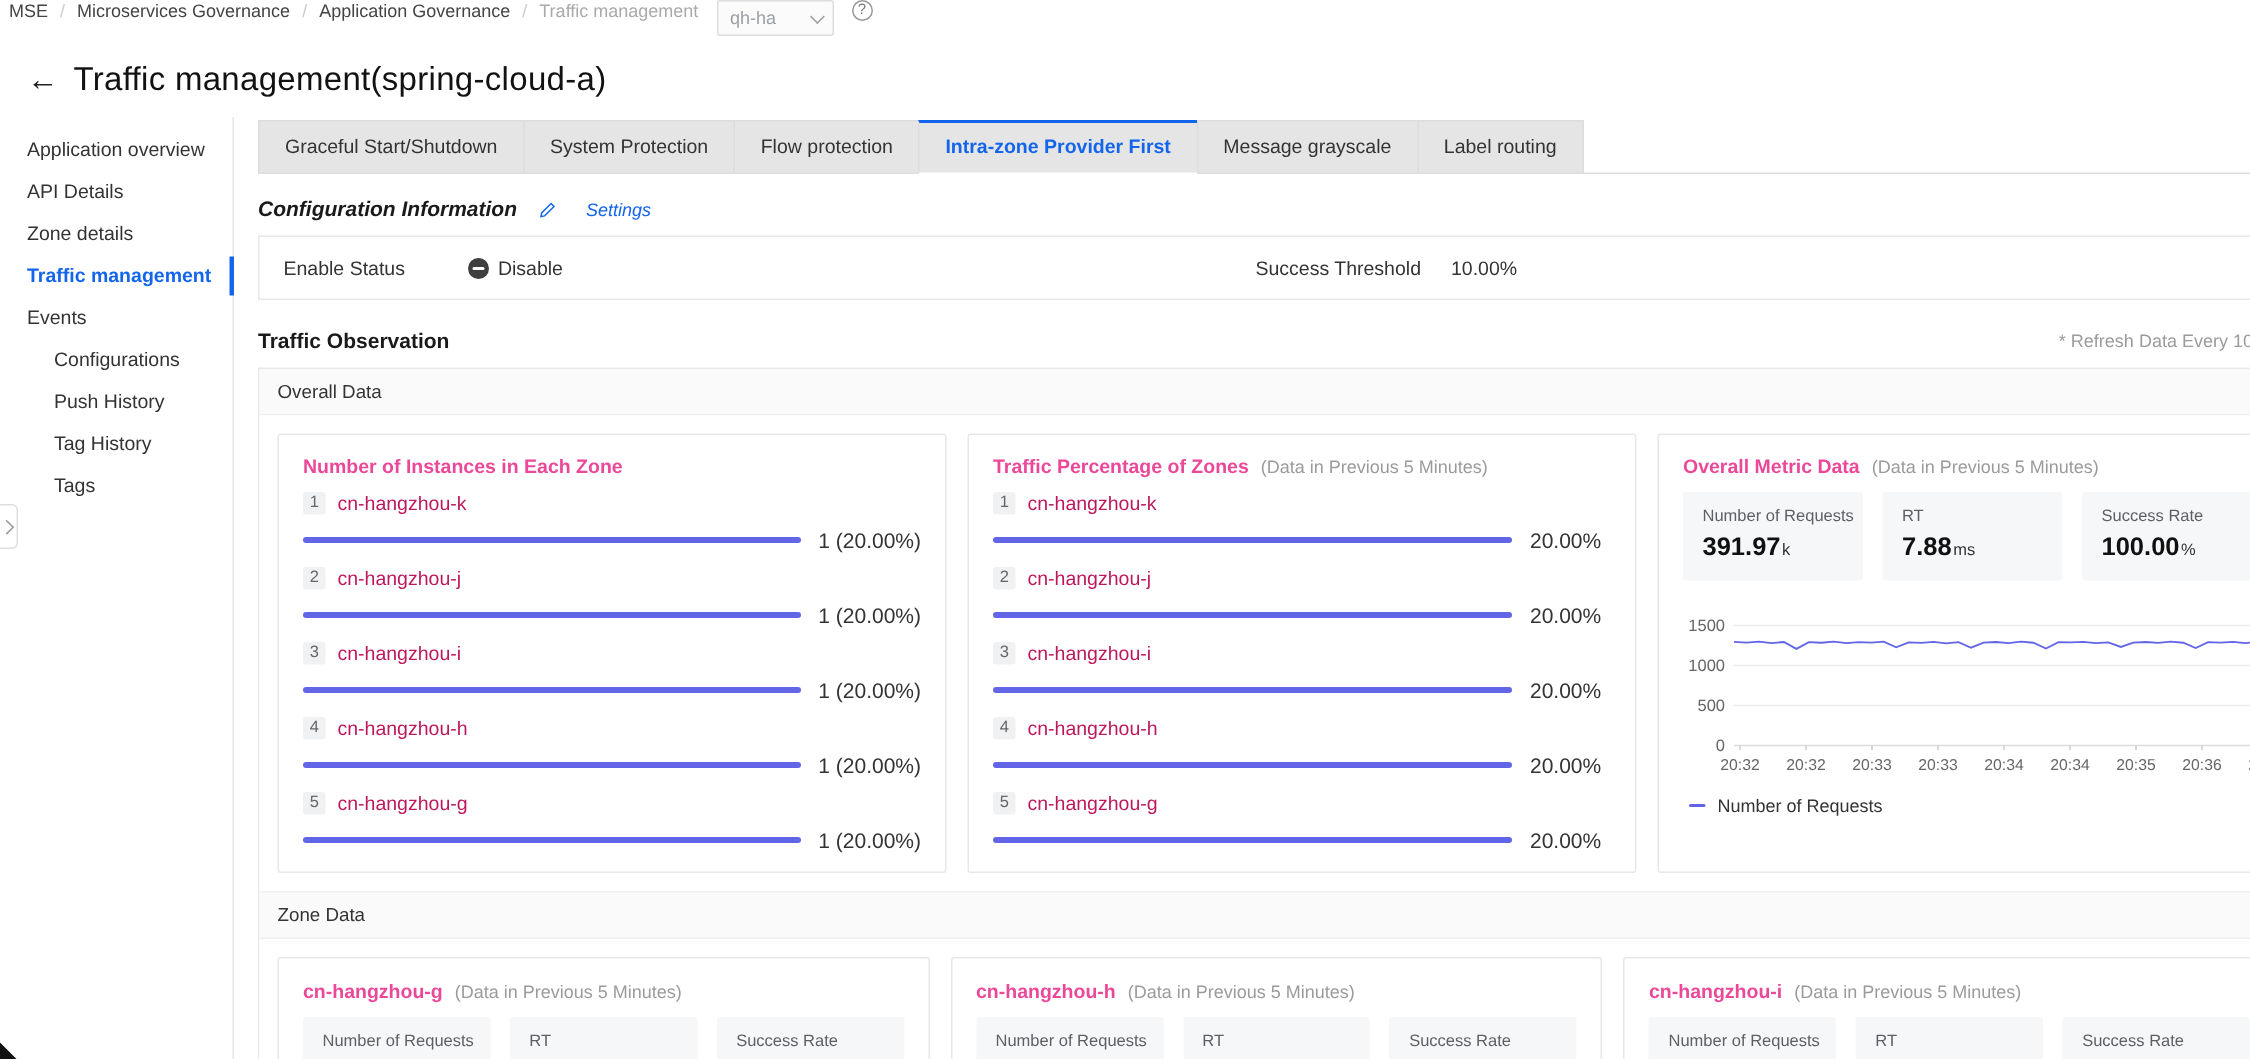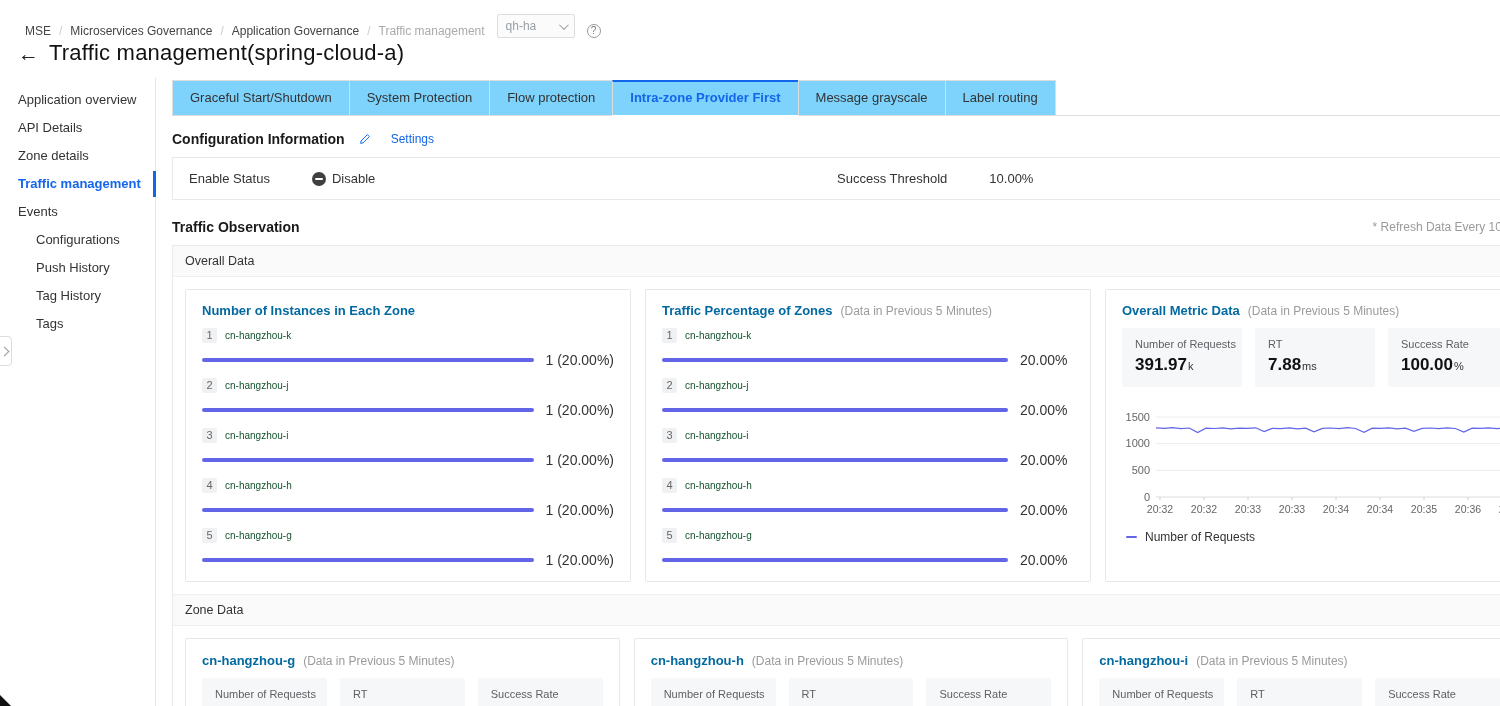--- a/index.html
+++ b/index.html
@@ -3,21 +3,21 @@
 <meta charset="utf-8">
 <style>
   * { box-sizing: border-box; margin: 0; padding: 0; }
   html,body { width:1500px; height:706px; }
   body {
     font-family: "Liberation Sans", sans-serif;
     background:#fff; color:#333; overflow:hidden; position:relative;
     font-size:13px;
   }
   
-  .topbar { height:38px; display:flex; align-items:flex-end; padding-left:25px; font-size:12px; }
+  .topbar { height:38px; display:flex; align-items:flex-start; padding-left:6px; font-size:12px; }
   .crumb { color:#444; cursor:pointer; }
   .crumb.current { color:#aaa; cursor:default; }
   .crumb-sep { color:#ccc; margin:0 8px; }
   .env-select { margin-left:12px; width:78px; height:24px; border:1px solid #ddd; border-radius:2px;
     background:#fbfbfb; display:flex; align-items:center; justify-content:space-between;
     padding:0 8px; color:#9aa0a6; cursor:pointer; }
   .chev-down { width:7px; height:7px; border-right:1.2px solid #9aa0a6; border-bottom:1.2px solid #9aa0a6;
     transform:rotate(45deg) translateY(-2px); }
   .help-icon { margin-left:12px; width:14px; height:14px; border:1px solid #9a9a9a; border-radius:50%;
     color:#7a7a7a; font-size:10px; line-height:12px; text-align:center; cursor:pointer; }
@@ -39,49 +39,49 @@
   .side-expander { position:absolute; left:-10px; top:258px; width:22px; height:30px; border:1px solid #ddd;
     border-radius:4px; background:#fff; display:flex; align-items:center; justify-content:flex-end; padding-right:3px;
     color:#999; cursor:pointer; z-index:5; }
   .chev-right { width:7px; height:7px; border-right:1.2px solid #999; border-top:1.2px solid #999; transform:rotate(45deg); }
   .corner-wedge { position:absolute; left:0; bottom:0; width:0; height:0;
     border-bottom:11px solid #111; border-right:11px solid transparent; }
   
   .main { flex:1; min-width:0; padding-left:16px; position:relative; }
   .tabs { display:flex; border-bottom:1px solid #ddd; margin-top:2px; }
   .tab { border:1px solid #ddd; border-bottom:1px solid #ddd; margin-right:-1px; margin-bottom:-1px;
-    background:#7dd3fc; padding:9px 17px 10px; font-size:13px; color:#333; cursor:pointer; white-space:nowrap; }
+    background:#e5e5e5; padding:9px 17px 10px; font-size:13px; color:#333; cursor:pointer; white-space:nowrap; }
   .tab.active { border-top:2px solid #1366ec; border-bottom:1px solid #fff; padding-top:8px;
     color:#1366ec; font-weight:700; }
-  .sec-head { display:flex; align-items:center; margin:15px 0 10px; }
+  .sec-head { display:flex; align-items:flex-end; margin:15px 0 10px;font-style:italic; }
   .sec-title { font-size:14px; font-weight:700; color:#1a1a1a; }
   .settings-link { margin-left:14px; color:#1366ec; font-size:12px; display:flex; align-items:center; gap:20px; cursor:pointer; }
   .cfg-box { border:1px solid #e8e8e8; height:43px; display:flex; align-items:center; padding:0 16px; margin-right:-2px; }
   .cfg-col { width:50%; display:flex; align-items:center; }
   .cfg-label { color:#333; }
   .status-wrap { display:flex; align-items:center; gap:6px; margin-left:42px; }
   .disable-dot { width:14px; height:14px; border-radius:50%; background:#3f3f3f; position:relative; }
   .disable-dot::after { content:""; position:absolute; left:3px; top:6px; width:8px; height:2px; background:#fff; border-radius:1px; }
   .sec-row { display:flex; align-items:center; justify-content:space-between; margin:19px 0 10px; }
   .refresh-note { font-size:12px; color:#9b9b9b; white-space:nowrap; margin-right:-52px; }
   .obs-box { border:1px solid #e9e9e9; margin-right:-30px; }
   .band { background:#fafafa; border-bottom:1px solid #efefef; padding:8px 12px; font-size:12.5px; color:#333; font-weight:500; }
   .band.mid { border-top:1px solid #efefef; }
   .cards-row { display:flex; gap:14px; padding:12px; background:#fff; }
   .card { border:1px solid #e8e8e8; border-radius:2px; padding:13px 16px; background:#fff; }
   .card.bars { width:446px; flex:0 0 446px; }
   .card.metric { flex:1; min-width:420px; }
   .card-title-row { display:flex; align-items:baseline; gap:8px; margin-bottom:4px; }
-  .card-title { font-size:13px; font-weight:600; color:#0369a1; }
+  .card-title { font-size:13px; font-weight:600; color:#ec4899; }
   .card-sub { font-size:12px; color:#9b9b9b; }
   .bar-row { margin-top:10px; }
   .bar-label-line { display:flex; align-items:center; gap:8px; }
   .rank-badge { width:15px; height:15px; background:#f0f1f3; border-radius:2px; color:#666;
     font-size:11px; line-height:15px; text-align:center; }
-  .zone-name { font-size:10px; color:#14532d; }
+  .zone-name { font-size:13px; color:#be185d; }
   .bar-line { display:flex; align-items:center; margin-top:9px; }
   .bar-track { flex:1; height:4px; border-radius:2px; position:relative; }
   .bar-fill { position:absolute; left:0; top:0; height:4px; border-radius:2px; background:#6165e6; }
   .bar-value { font-size:14px; color:#333; padding-left:12px; min-width:66px; white-space:nowrap; }
   .tiles-row { display:flex; gap:13px; margin-top:10px; }
   .tile { flex:1; background:#f6f7f9; border-radius:2px; padding:10px 13px 12px; min-width:118px; }
   .tile-label { font-size:11px; color:#5c5f63; white-space:nowrap; }
   .tile-value { margin-top:5px; font-size:17px; font-weight:700; color:#111; white-space:nowrap; }
   .tile-unit { font-size:11px; font-weight:400; color:#333; margin-left:1px; }
   .chart-wrap { margin-top:16px; }
@@ -149,21 +149,21 @@
     <div class="cfg-box">
       <div class="cfg-col">
         <span class="cfg-label">Enable Status</span>
         <span class="status-wrap">
           <span class="disable-dot"></span>
           <span>Disable</span>
         </span>
       </div>
       <div class="cfg-col">
         <span class="cfg-label">Success Threshold</span>
-        <span style="margin-left:42px;text-align:center;">10.00%</span>
+        <span style="margin-left:20px;text-align:center;">10.00%</span>
       </div>
     </div>
 
     <div class="sec-row">
       <span class="sec-title">Traffic Observation</span>
       <span class="refresh-note">* Refresh Data Every 10 Seconds</span>
     </div>
 
     <div class="obs-box">
       <div class="band">Overall Data</div>

